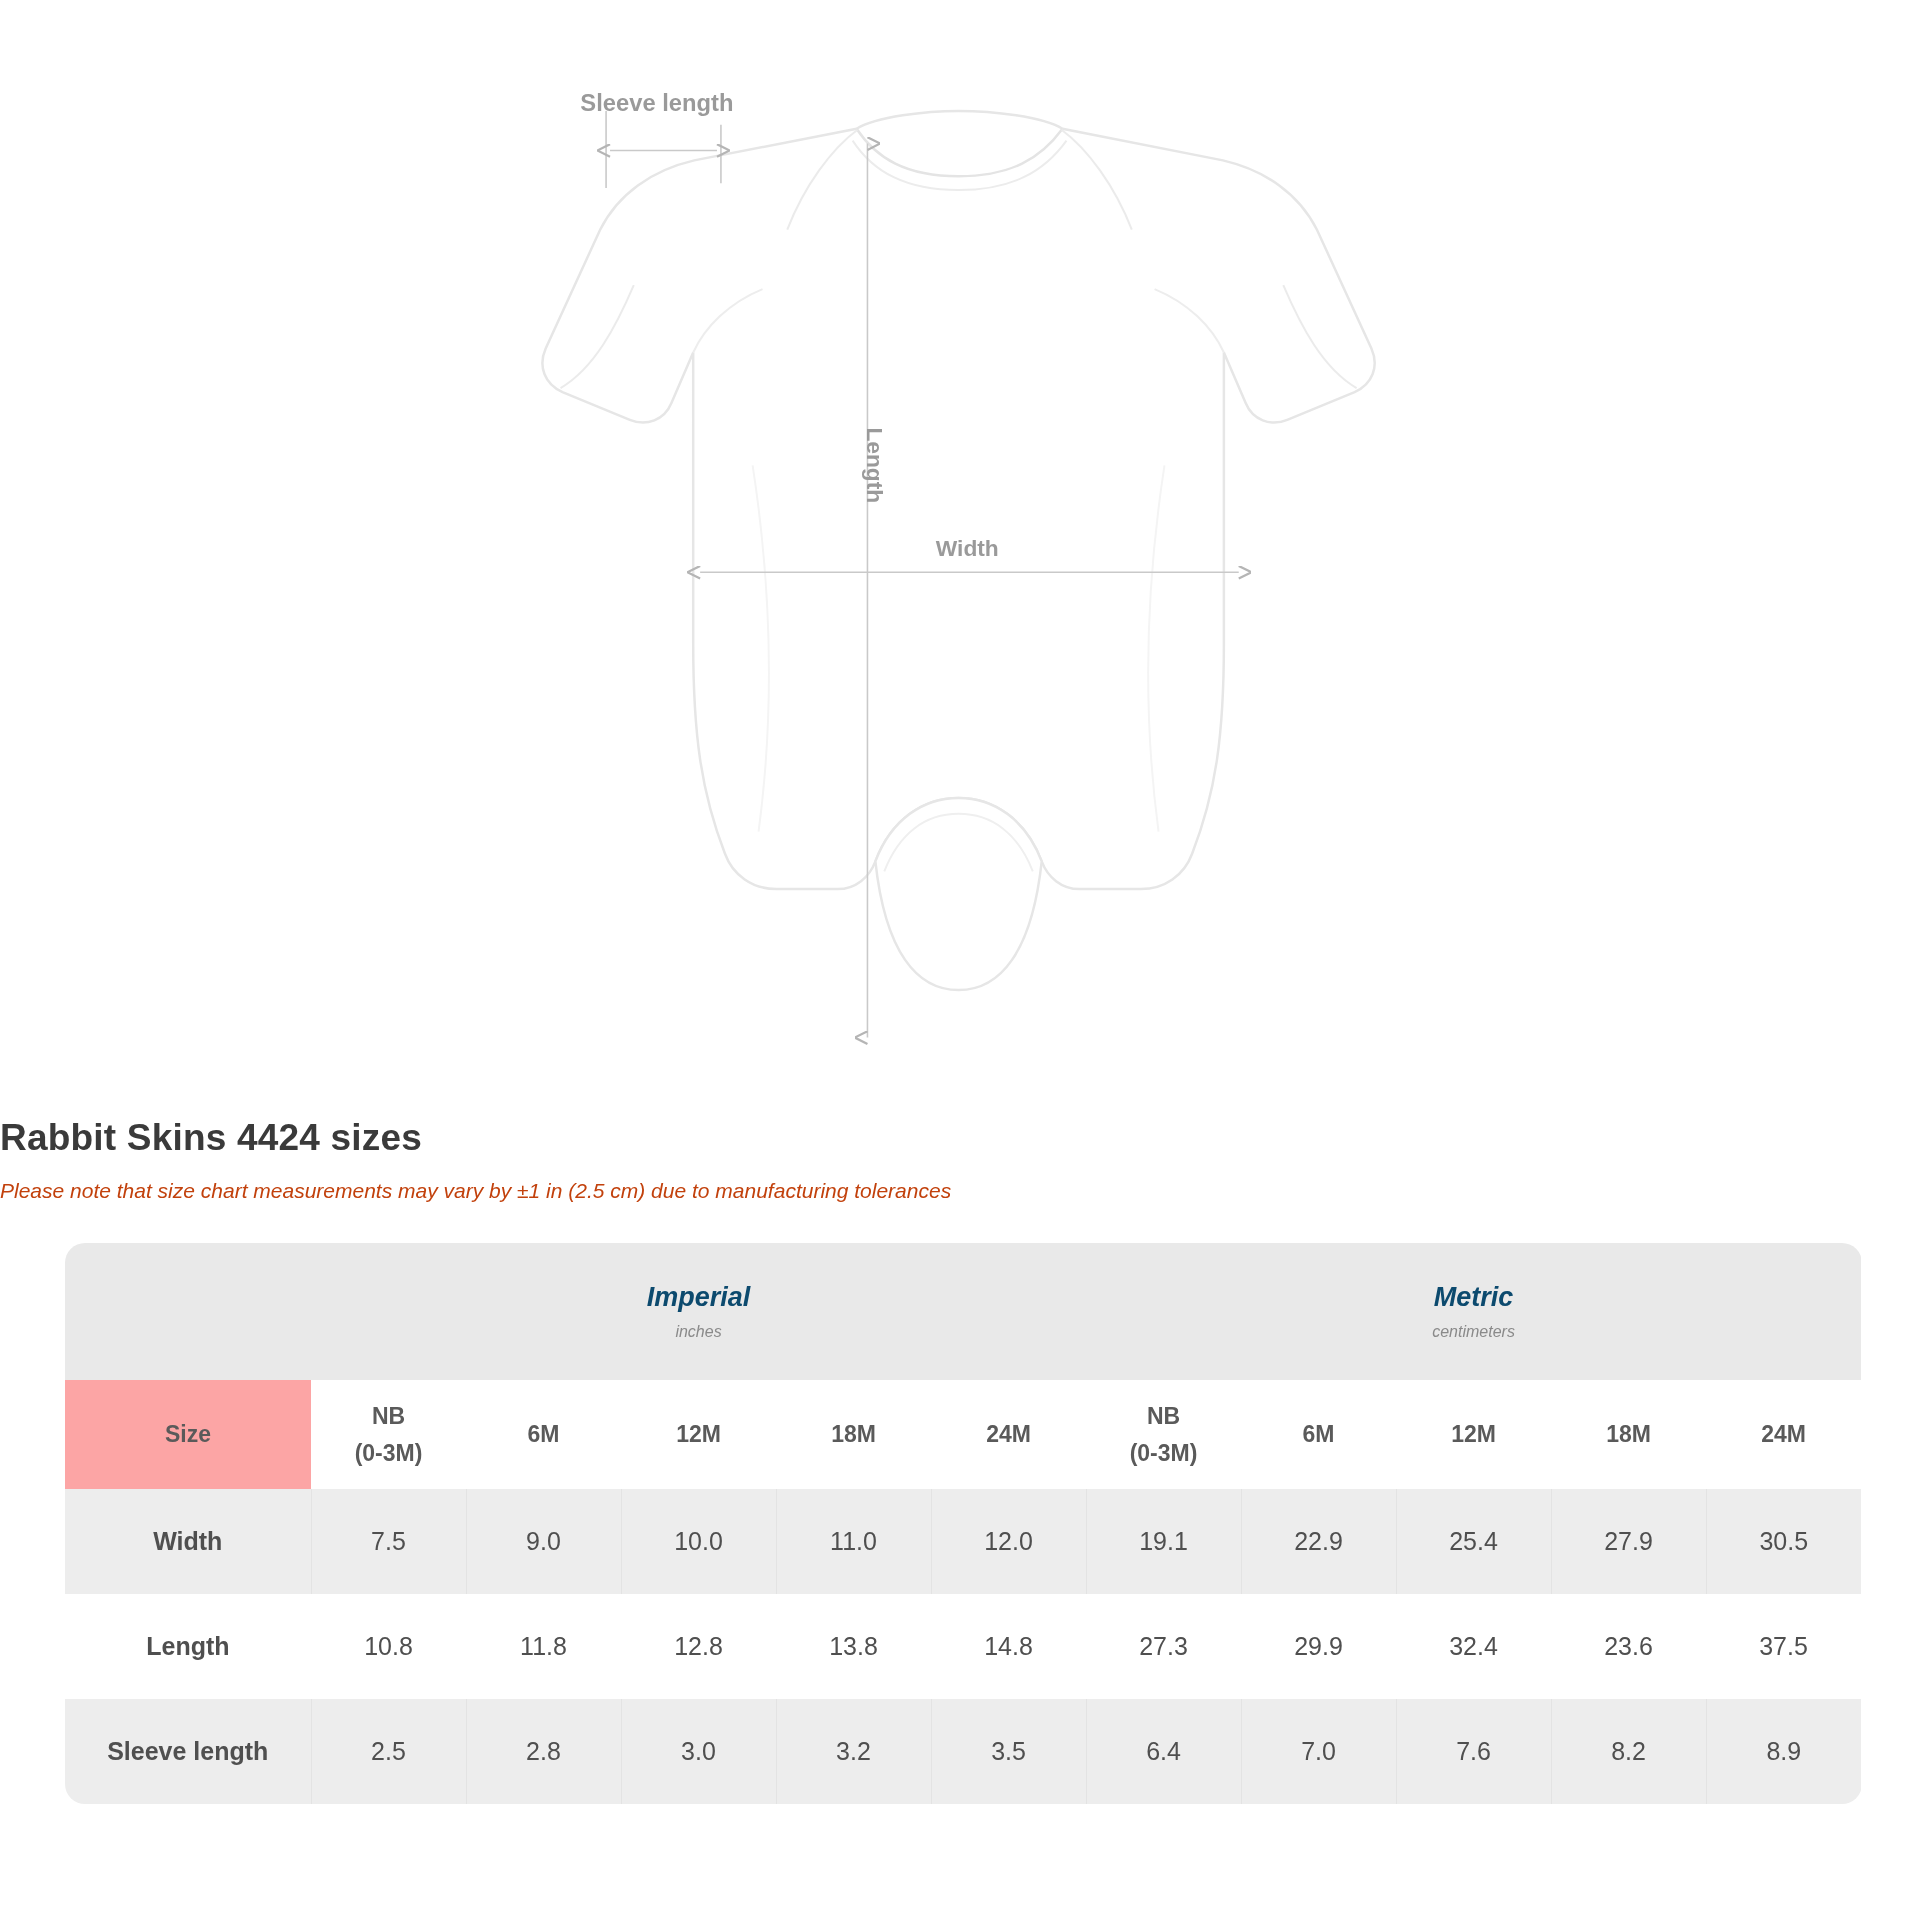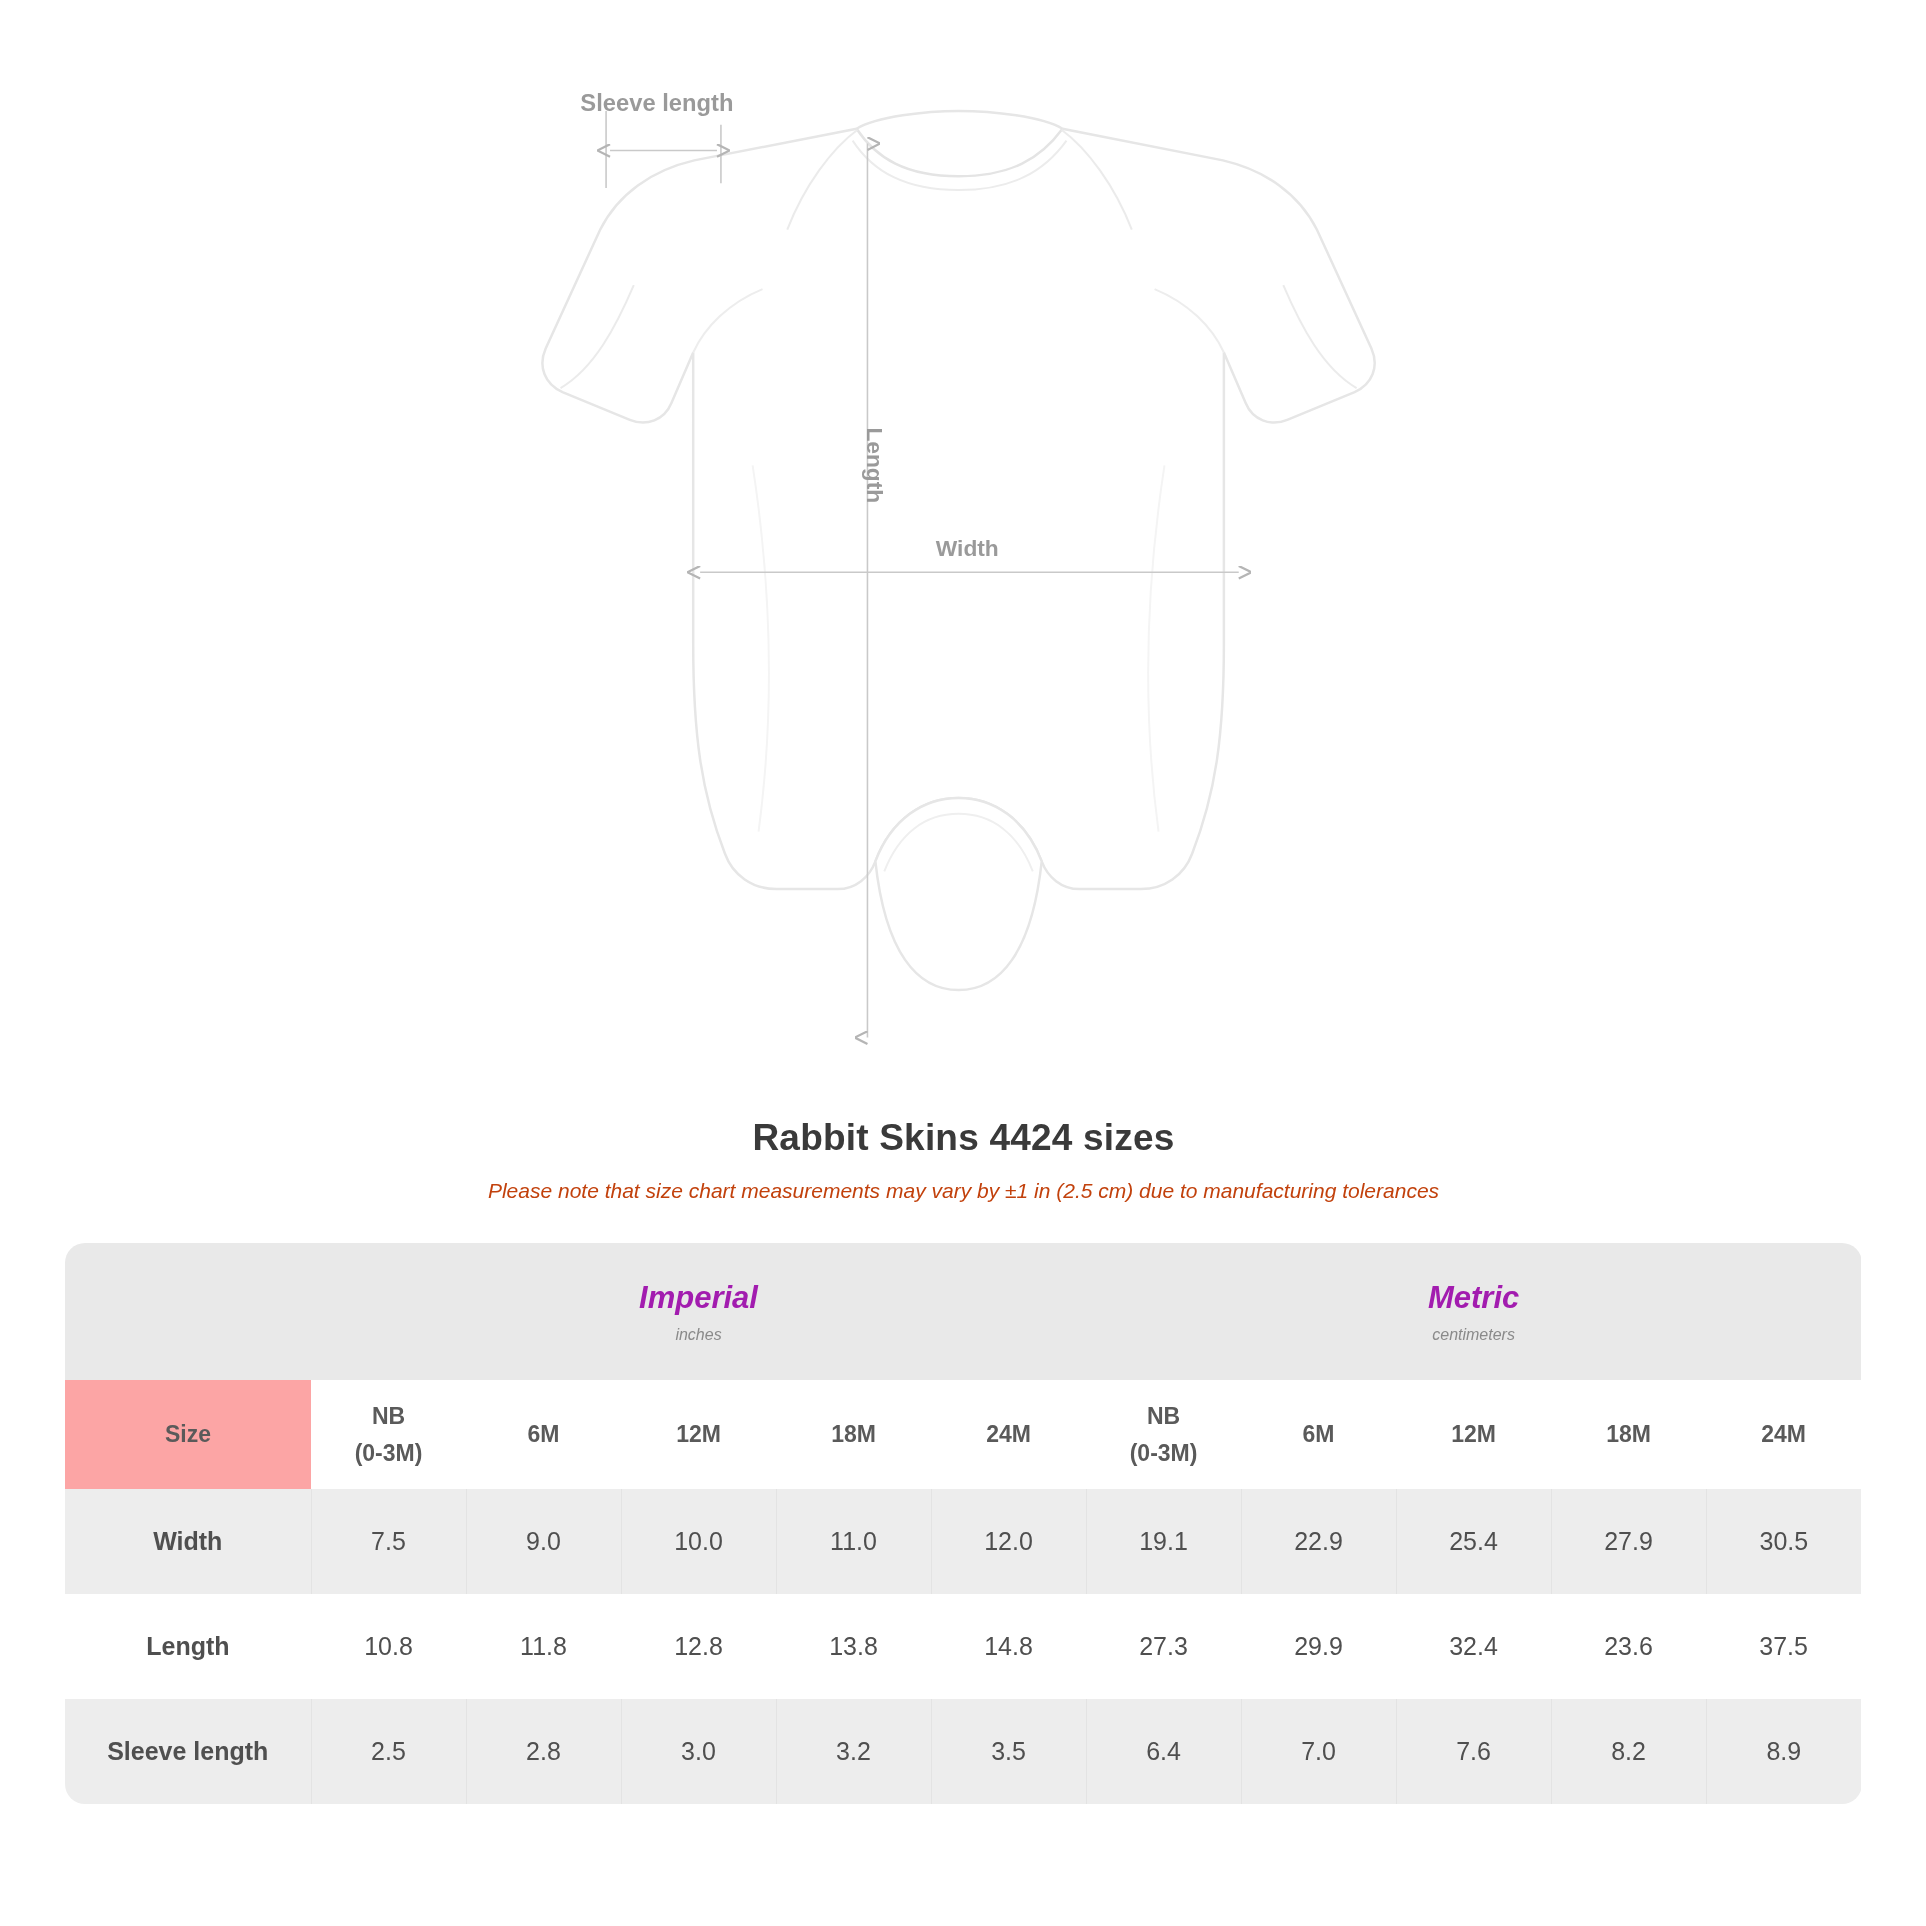--- a/index.html
+++ b/index.html
@@ -25,21 +25,21 @@
     position: relative;
     width: 1927px;
     height: 1099px;
   }
   .illustration svg {
     display: block;
   }
 
   
   .title-block {
-    text-align: center;
+    text-align: left;
     margin-top: 18px;
   }
   .chart-title {
     font-size: 37px;
     font-weight: bold;
     color: #3a3a3a;
     letter-spacing: 0.2px;
   }
   .chart-note {
     font-size: 21px;
@@ -64,24 +64,24 @@
     vertical-align: middle;
     border: none;
   }
   
   .unit-row td {
     background: #e9e9e9;
     height: 137px;
     padding: 0;
   }
   .unit-name {
-    font-size: 31px;
+    font-size: 27px;
     font-weight: bold;
     font-style: italic;
-    color: #a21caf;
+    color: #0c4a6e;
   }
   .unit-sub {
     font-size: 16px;
     font-style: italic;
     color: #8a8a8a;
     margin-top: 10px;
   }
   
   .head-row td {
     background: #ffffff;

